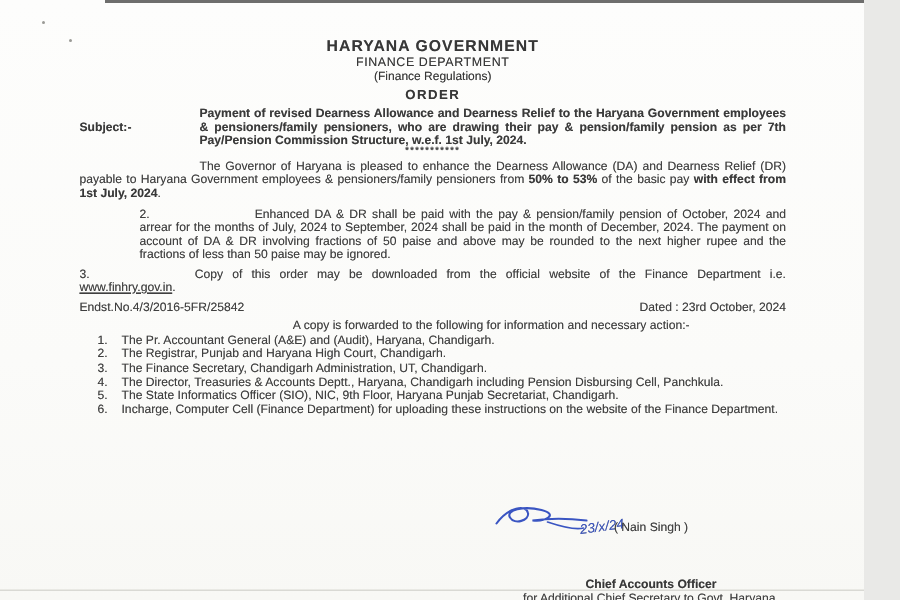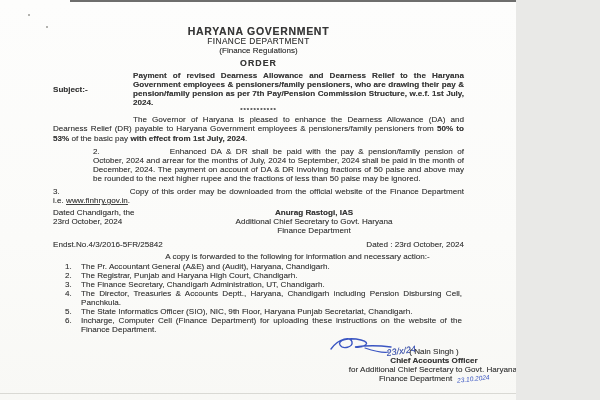--- a/index.html
+++ b/index.html
@@ -3,21 +3,21 @@
 <meta charset="utf-8">
 <style>
   * { box-sizing: border-box; }
   html,body { margin:0; padding:0; }
   body {
     width:600px; height:400px;
     background:#e9e9e7;
     font-family:"Liberation Sans", sans-serif;
   }
   .page {
-    position:relative; width:516px; height:400px; overflow:hidden;
+    position:relative; width:576px; height:400px; overflow:hidden;
     background:linear-gradient(180deg,#fdfdfc 0%,#fbfbf9 60%,#f8f8f5 100%);
     color:#3f3f3f;
     font-size:8.1px; line-height:9.1px;
     text-shadow:0 0 .3px rgba(70,70,70,.55);
   }
   .scan-top { position:absolute; top:0; left:70px; right:0; height:2px; background:#3d3d3d; opacity:.75; }
   .scan-bottom { position:absolute; bottom:6px; left:0; right:0; height:1px; background:#d9d9d4; }
   .speck { position:absolute; width:2px; height:2px; background:#9a9a96; border-radius:50%; }
   .content { padding:26px 52px 0 53px; }
 
@@ -31,21 +31,21 @@
   .subject-label { flex:none; width:80px; }
   .subject-text  { flex:1; text-align:justify; }
 
   .sep { text-align:center; font-size:6px; line-height:6px; font-weight:bold; letter-spacing:1px; color:#4a4a4a; }
 
   .para { text-align:justify; }
   .p1 { margin-top:2px; text-indent:80px; }
   .p2 { margin-top:4px;margin-left:40px; }
   .p3 { margin-top:4px; }
   .numgap { display:inline-block; width:70px; }
-  b, .bold { font-weight:bold; color:#383838; }
+  b, .bold { font-weight:bold; color:#383838;margin-top:29px; }
   .link { text-decoration:underline; }
 
   .dateline { display:flex; justify-content:space-between; margin-top:3px; }
   .dl-right { width:300px; text-align:center; }
 
   .endst { display:flex; justify-content:space-between; margin-top:4px; }
 
   .fwd-intro { margin-top:3px; margin-left:78px;text-align:center; }
   .fwd-list { margin-top:1px; margin-left:12px; }
   .fwd-item { display:flex; }
@@ -81,31 +81,20 @@
     </div>
 
     <div class="sep">***********</div>
 
     <div class="para p1"><span>The Governor of Haryana is pleased to enhance the Dearness Allowance (DA) and Dearness Relief (DR) payable to Haryana Government employees &amp; pensioners/family pensioners from </span><b>50% to 53%</b><span> of the basic pay </span><b>with effect from 1st July, 2024</b><span>.</span></div>
 
     <div class="para p2"><span>2.</span><span class="numgap"></span><span>Enhanced DA &amp; DR shall be paid with the pay &amp; pension/family pension of October, 2024 and arrear for the months of July, 2024 to September, 2024 shall be paid in the month of December, 2024.  The payment on account of DA &amp; DR involving fractions of 50 paise and above may be rounded to the next higher rupee and the fractions of less than 50 paise may be ignored.</span></div>
 
     <div class="para p3"><span>3.</span><span class="numgap"></span><span>Copy of this order may be downloaded from the official website of the Finance Department i.e. </span><span class="link">www.finhry.gov.in</span><span>.</span></div>
 
-    <div class="dateline">
-      <div class="dl-left">
-        <div>Dated Chandigarh, the</div>
-        <div>23rd October, 2024</div>
-      </div>
-      <div class="dl-right">
-        <div class="bold">Anurag Rastogi, IAS</div>
-        <div>Additional Chief Secretary to Govt. Haryana</div>
-        <div>Finance Department</div>
-      </div>
-    </div>
 
     <div class="endst">
       <div>Endst.No.4/3/2016-5FR/25842</div>
       <div>Dated : 23rd October, 2024</div>
     </div>
 
     <div class="fwd-intro">A copy is forwarded to the following for information and necessary action:-</div>
 
     <div class="fwd-list">
       <div class="fwd-item">

